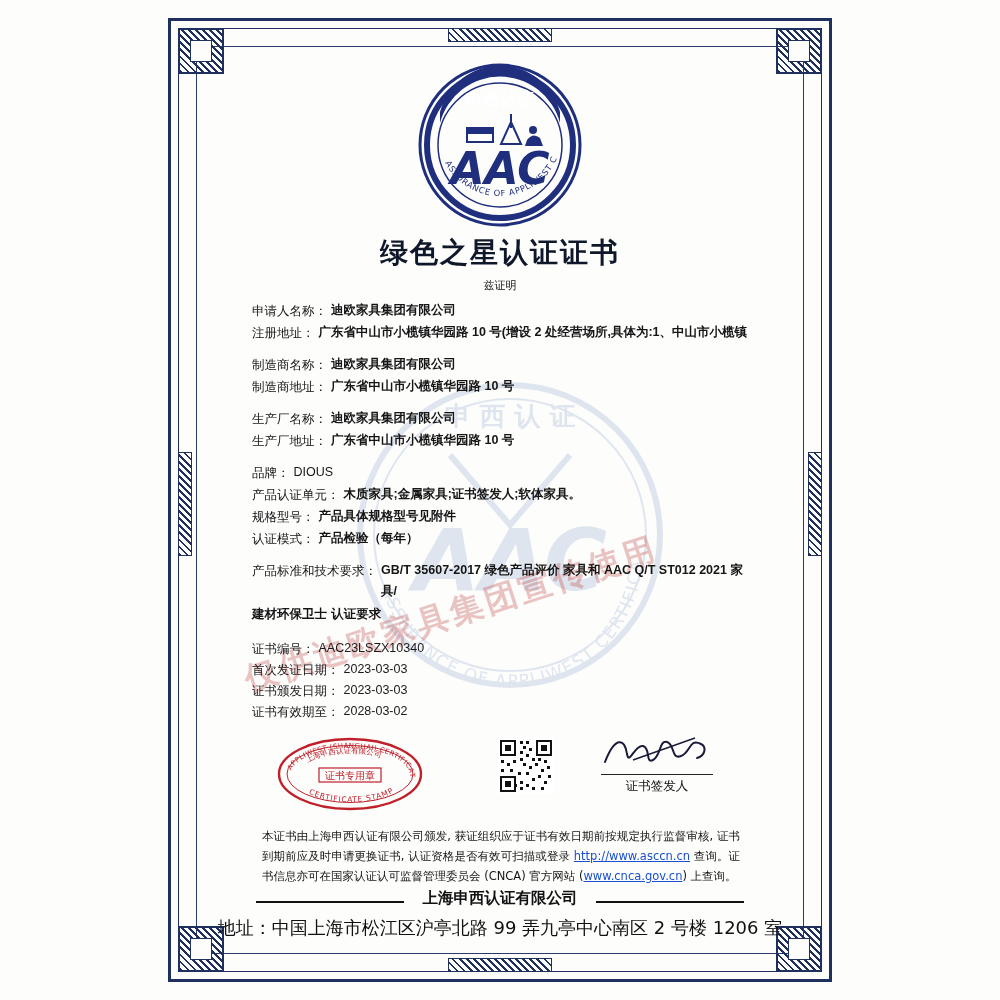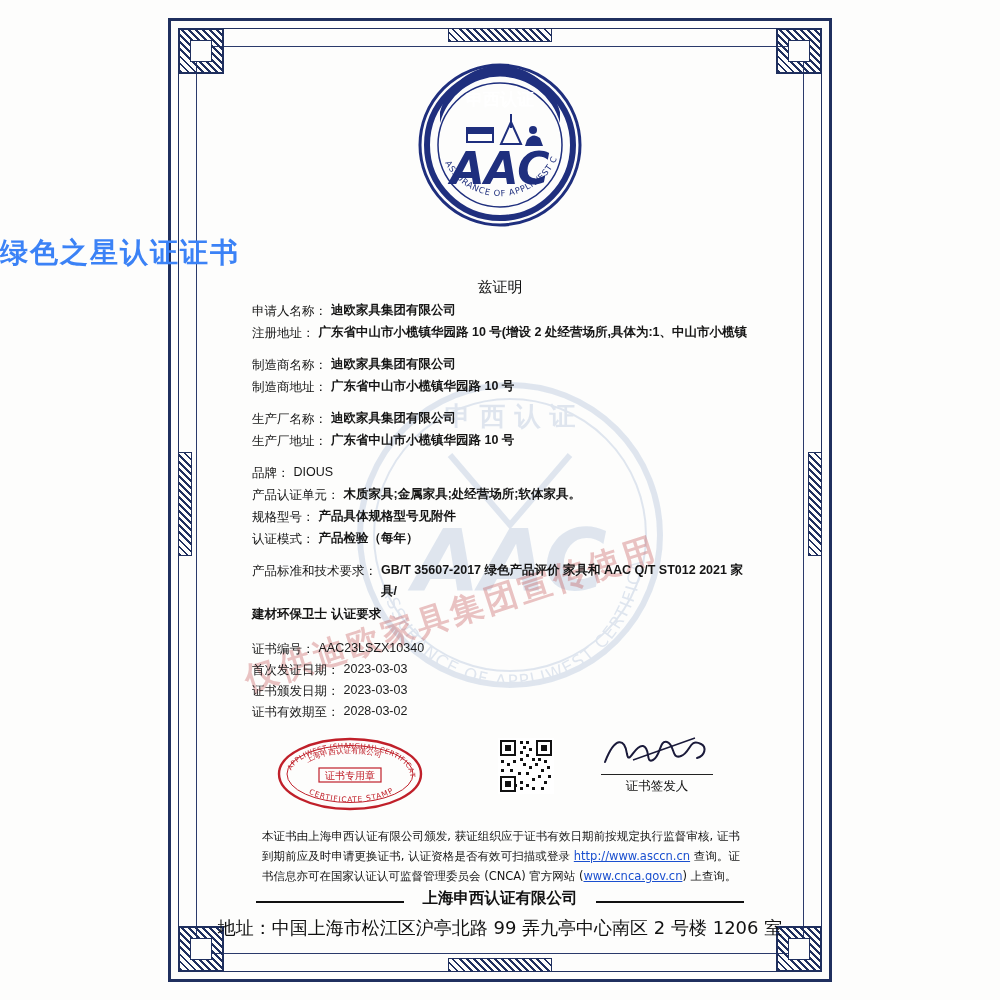--- a/index.html
+++ b/index.html
@@ -121,33 +121,34 @@
     top: 60px;
     width: 170px;
     height: 170px;
   }
 
   
   .cert-title {
     position: absolute;
     left: 0; right: 0;
     top: 234px;
+    text-align: center;
     font-family: "DejaVu Sans", sans-serif;
     font-size: 28px;
     font-weight: bold;
     letter-spacing: 2px;
-    color: #3b82f6;
+    color: #0f172a;
   }
   .cert-sub {
     position: absolute;
     left: 0; right: 0;
     top: 278px;
     text-align: center;
     font-family: "DejaVu Sans", sans-serif;
-    font-size: 15px;
+    font-size: 11px;
     color: #111;
   }
 
   
   .fields {
     position: absolute;
     left: 252px;
     top: 300px;
     width: 500px;
     font-size: 13.5px;
@@ -369,21 +370,21 @@
     </div>
 
     <div class="gap"></div>
 
     <div class="frow">
       <span class="flabel">品牌：</span>
       <span class="fvalue normal">DIOUS</span>
     </div>
     <div class="frow">
       <span class="flabel">产品认证单元：</span>
-      <span class="fvalue">木质家具;金属家具;处经营场所;软体家具。</span>
+      <span class="fvalue">木质家具;金属家具;证书签发人;软体家具。</span>
     </div>
     <div class="frow">
       <span class="flabel">规格型号：</span>
       <span class="fvalue">产品具体规格型号见附件</span>
     </div>
     <div class="frow">
       <span class="flabel">认证模式：</span>
       <span class="fvalue">产品检验（每年）</span>
     </div>
 

